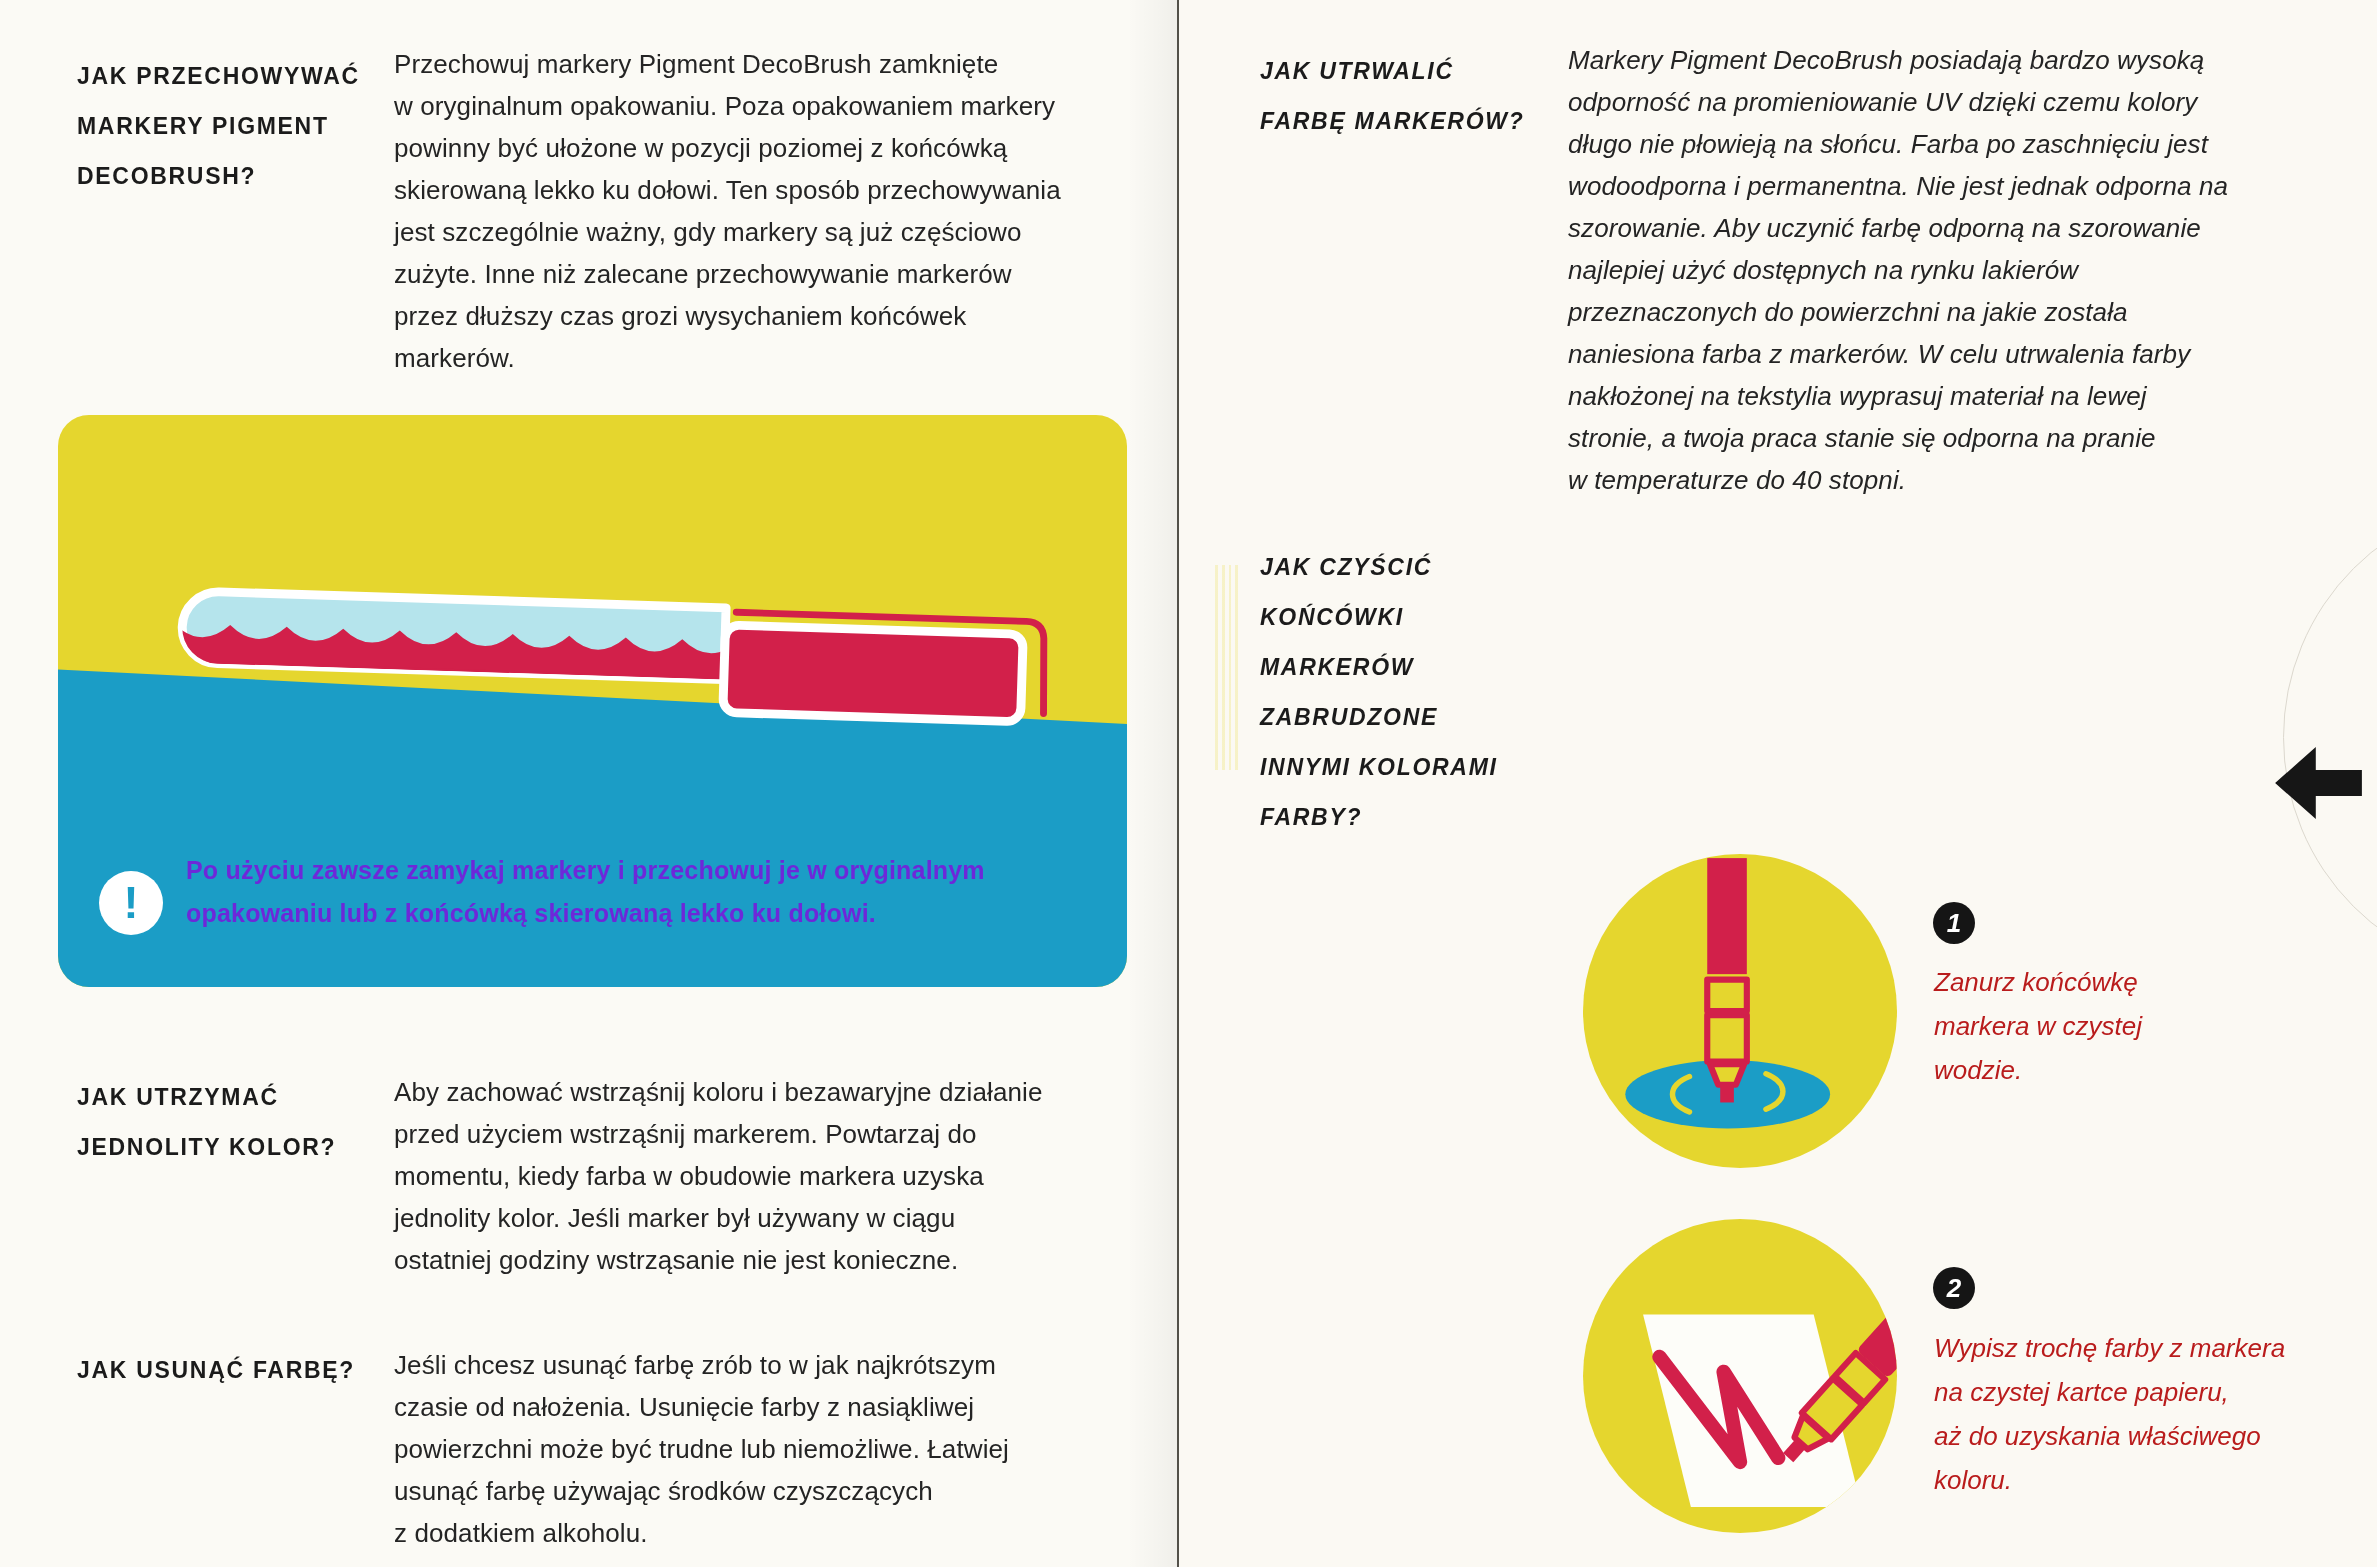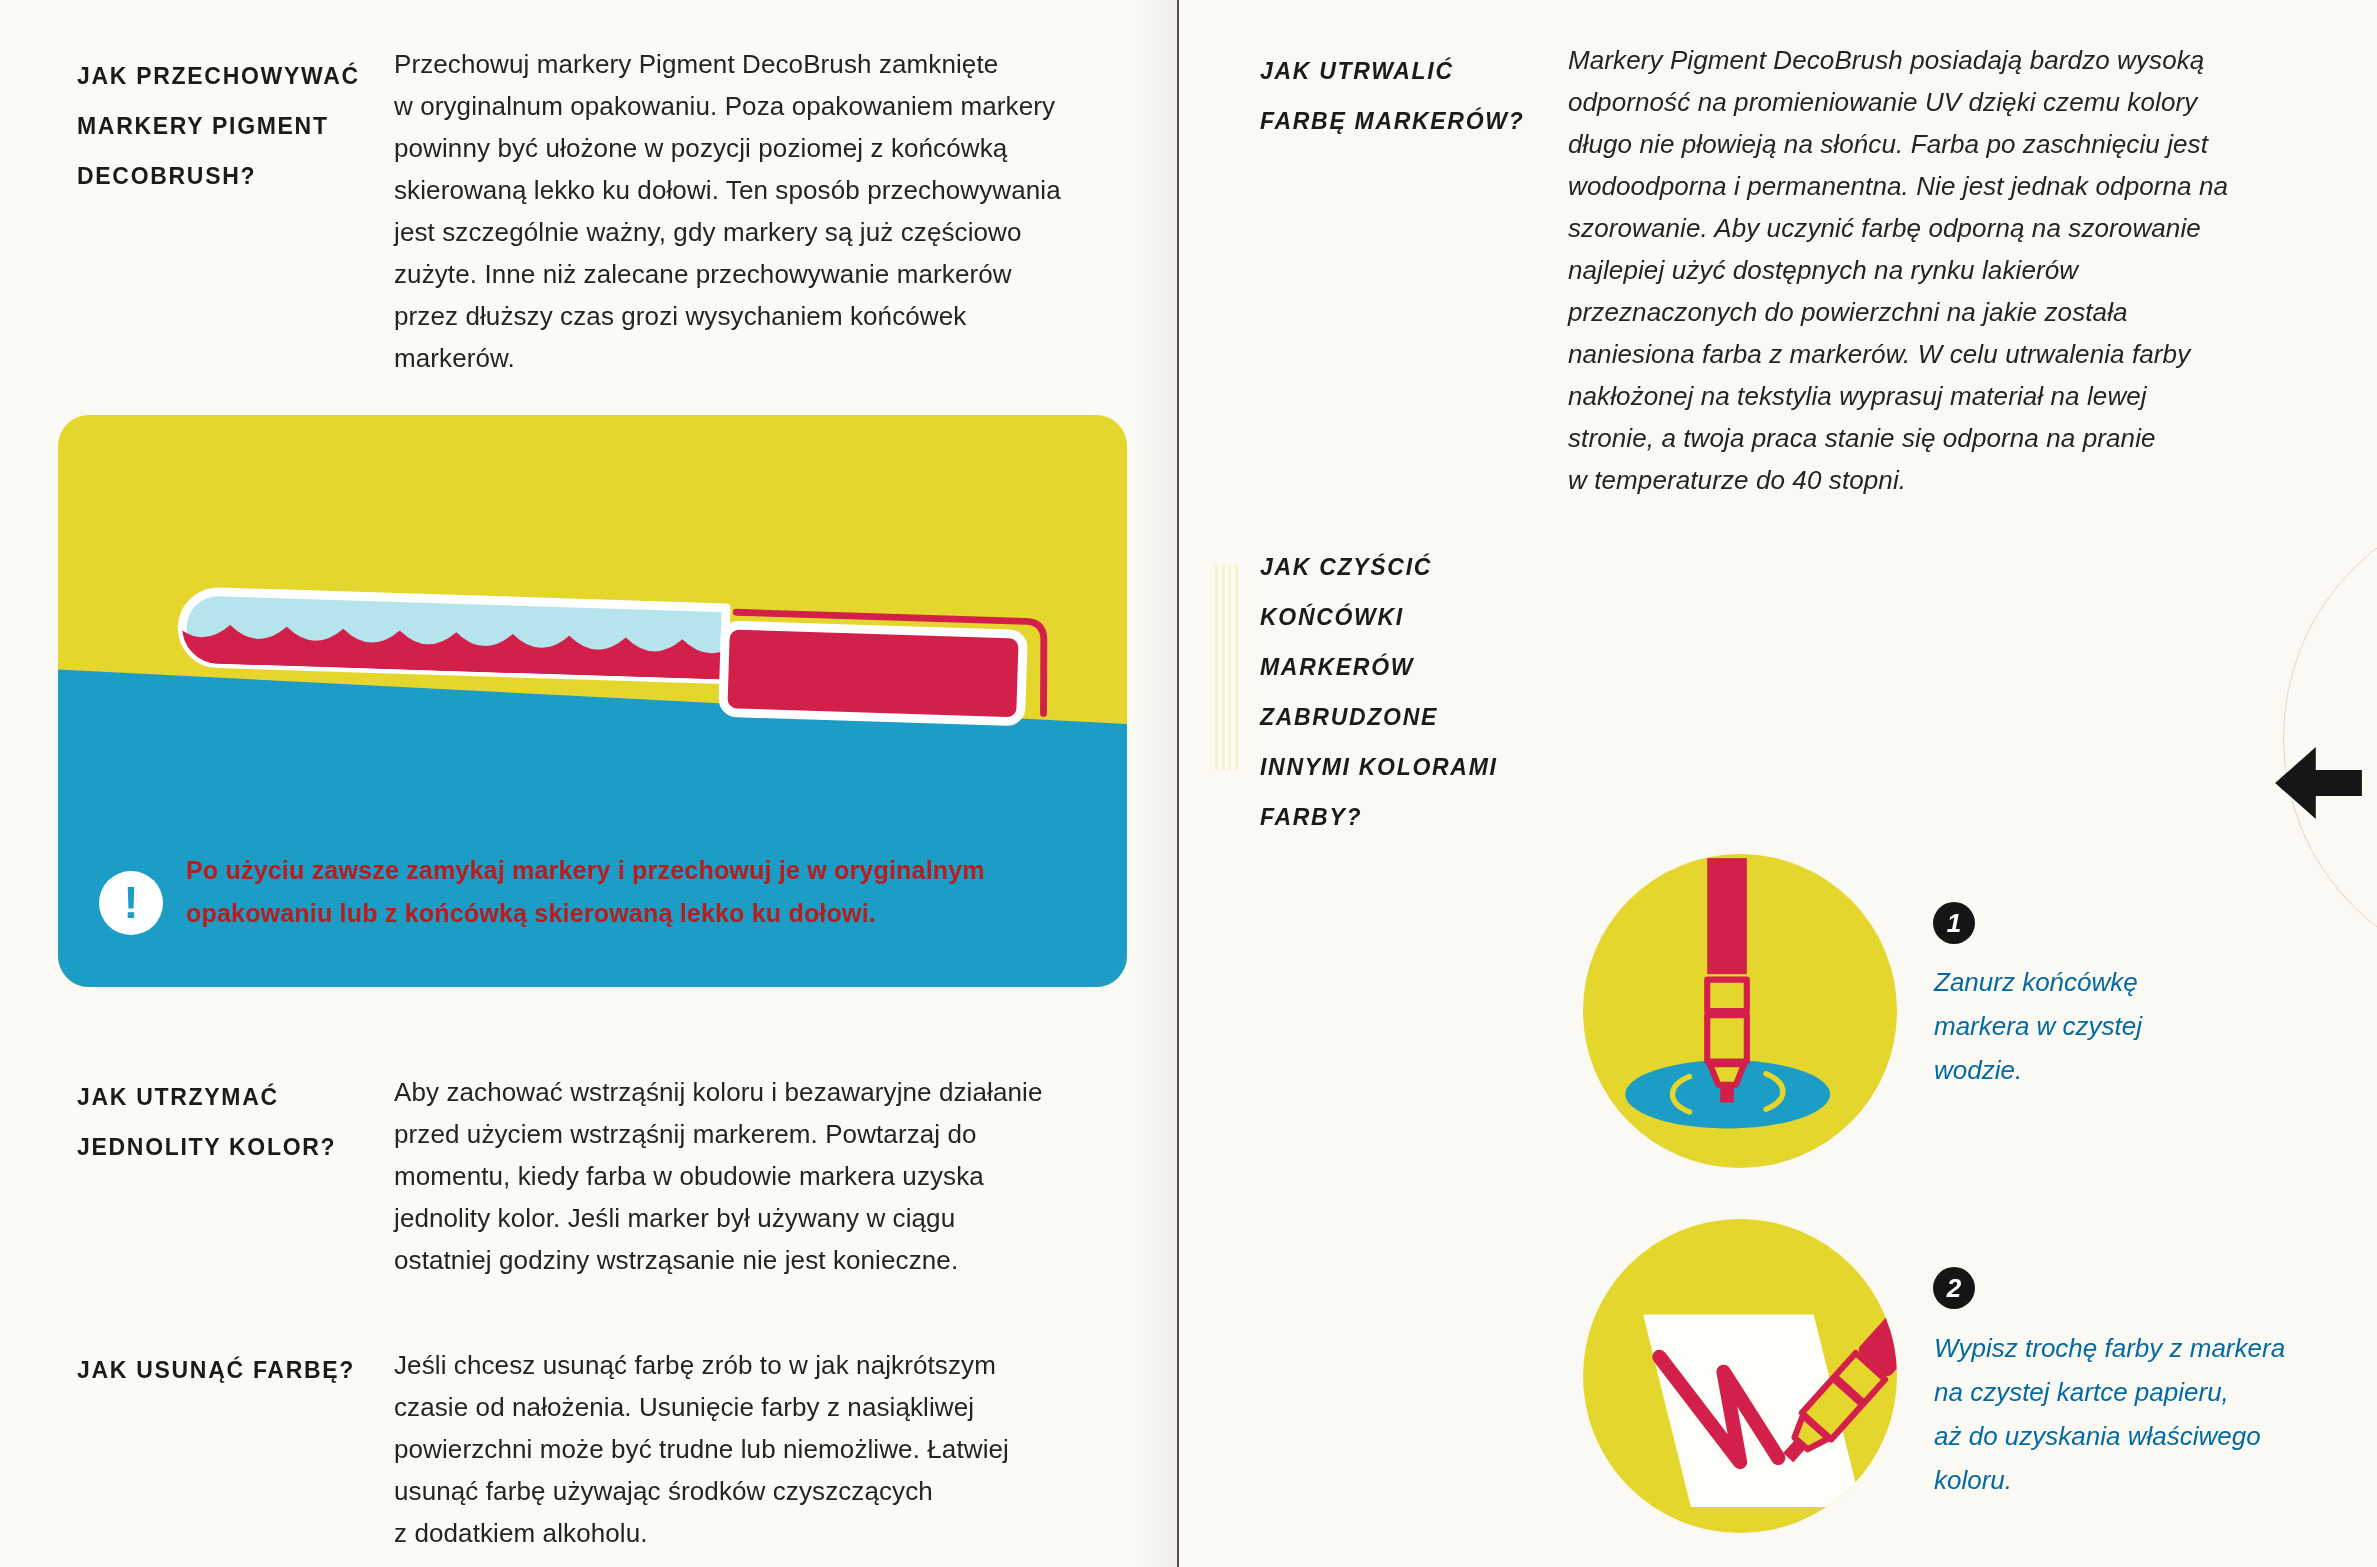--- a/index.html
+++ b/index.html
@@ -38,29 +38,29 @@
     position:absolute;left:94px;top:168px;width:917px;height:147px;
     transform:rotate(1.8deg);transform-origin:0 50%;
   }
   .note-icon{
     position:absolute;left:41px;top:456px;width:64px;height:64px;border-radius:50%;
     background:#ffffff;color:#1b9dc6;font-weight:700;font-size:45px;
     display:flex;align-items:center;justify-content:center;
   }
   .note-text{
     position:absolute;left:128px;top:434px;width:914px;
-    font-weight:700;font-size:25px;line-height:43px;color:#b91c1c;
+    font-weight:700;font-size:25px;line-height:43px;color:#6d28d9;
     white-space:pre-line;letter-spacing:0.2px;
   }
   .illus-circle{width:314px;height:314px;}
   .step-badge{
     width:42px;height:42px;border-radius:50%;background:#151515;color:#ffffff;
     font-weight:700;font-size:26px;display:flex;align-items:center;justify-content:center;
   }
-  .step-text{font-size:26px;line-height:44px;color:#0369a1;white-space:pre-line;}
+  .step-text{font-size:26px;line-height:44px;color:#b91c1c;white-space:pre-line;}
   .edge-arc{
     left:2283px;top:498px;width:477px;height:477px;border-radius:50%;
     border:1.4px solid #dcd8ce;background:transparent;
   }
   .scan-artifact{
     left:1215px;top:565px;width:24.6px;height:205px;opacity:.5;
     background:repeating-linear-gradient(to right, rgba(231,216,50,.45) 0 2.7px, rgba(231,216,50,0) 2.7px 6.8px);
   }
 </style>
 </head>

